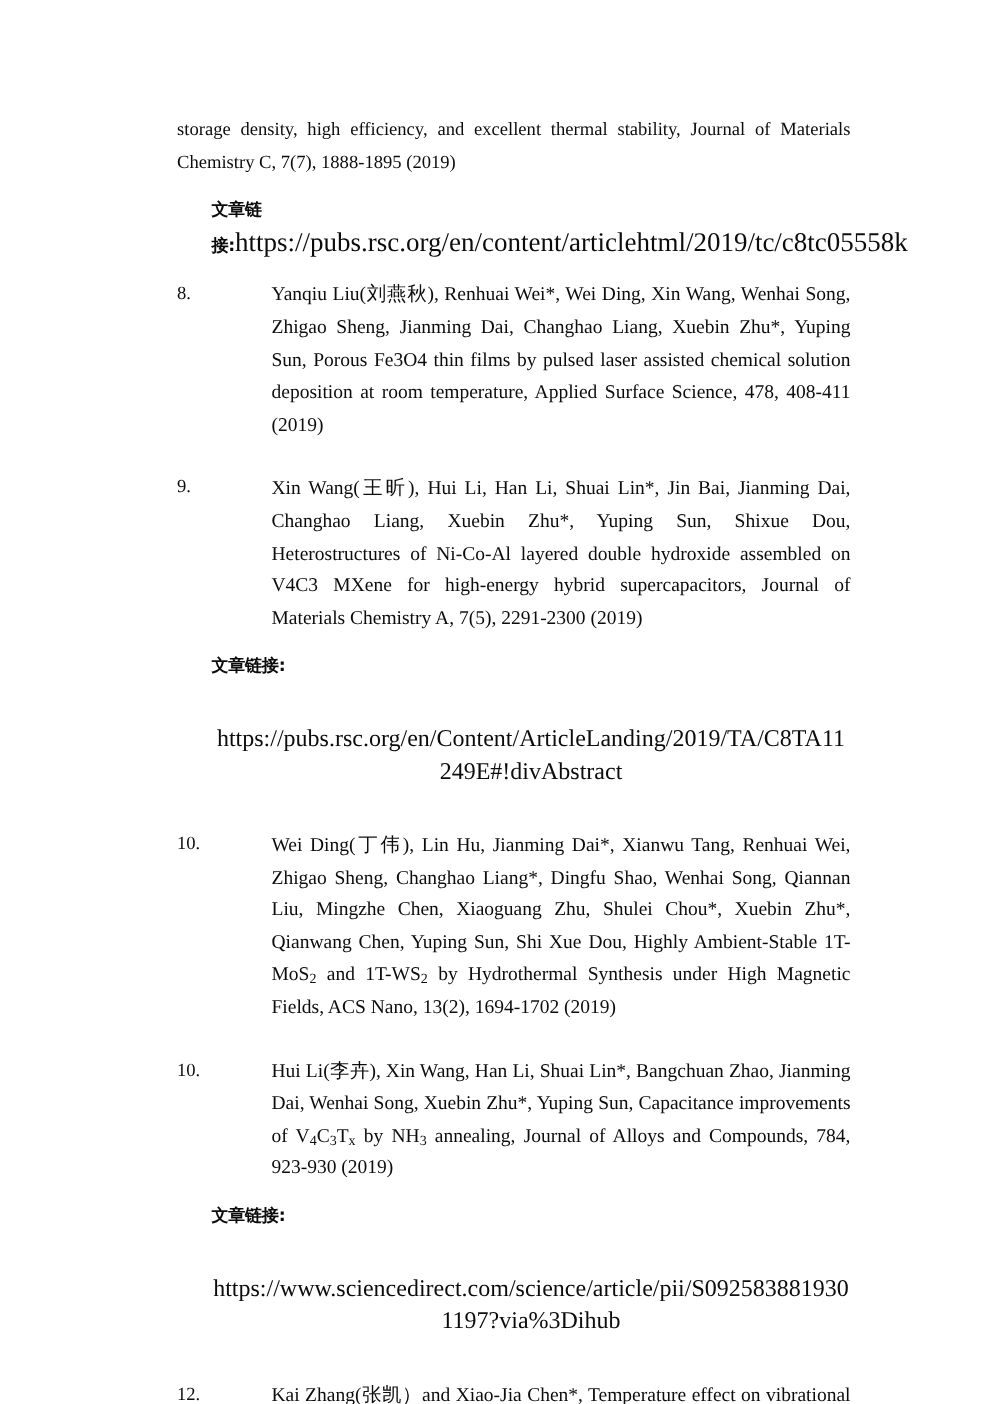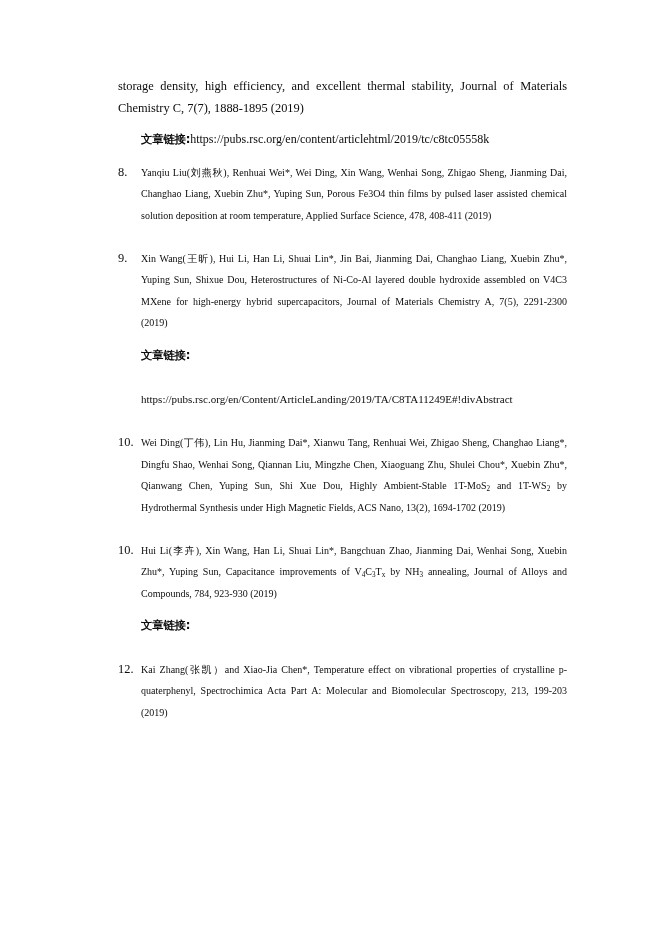--- a/index.html
+++ b/index.html
@@ -44,51 +44,52 @@
   .entry-num {
     width: 23px;
     flex: 0 0 23px;
     font-size: 12.4px;
     line-height: 21.6px;
     text-align: left;
     white-space: nowrap;
   }
   .entry-text {
     flex: 1 1 auto;
-    font-size: 10px;
+    font-size: 13px;
     line-height: 21.6px;
     text-align: justify;
     text-justify: inter-word;
+    margin-left: 40px;
   }
   
   .entry-text, .para, .link-row, .url-block {
     hyphens: none;
   }
   .link-row {
     margin: 0;
     padding-left: 23px;
     font-size: 12.4px;
     line-height: 21.6px;
     text-align: left;
   }
   .link-label {
     font-weight: bold;
     font-family: "DejaVu Sans", "Liberation Sans", sans-serif;
     font-size: 11.6px;
     letter-spacing: -0.2px;
   }
   .link-url {
     font-family: "Liberation Serif", "DejaVu Serif", serif;
-    font-size: 12px;
+    font-size: 18px;
   }
   .url-block {
     padding-left: 23px;
-    font-size: 11px;
+    font-size: 16px;
     line-height: 21.6px;
-    text-align: left;
+    text-align: center;
     word-break: break-all;
     width: 426px;
   }
   .spacer-sm { height: 10px; }
   .spacer-md { height: 11px; }
   sub {
     font-size: 0.72em;
     line-height: 0;
     vertical-align: -0.25em;
   }
@@ -150,20 +151,21 @@
       <div class="entry-num">10.</div>
       <div class="entry-text"><span>Hui Li(李卉), Xin Wang, Han Li,  Shuai Lin*, Bangchuan Zhao, Jianming Dai, Wenhai Song, Xuebin Zhu*, Yuping Sun, Capacitance improvements of V</span><sub>4</sub><span>C</span><sub>3</sub><span>T</span><sub>x</sub><span> by NH</span><sub>3</sub><span> annealing, Journal of Alloys and Compounds, 784, 923-930 (2019)</span></div>
     </div>
 
     <div class="spacer-md"></div>
 
     <p class="link-row"><span class="link-label cjk">文章链接</span><span class="link-label">:</span></p>
 
     <div class="spacer-md"></div>
 
+    <p class="url-block">https://www.sciencedirect.com/science/article/pii/S0925838819301197?via%3Dihub</p>
 
     <div class="spacer-md"></div>
 
     <div class="entry">
       <div class="entry-num">12.</div>
       <div class="entry-text">Kai Zhang(张凯）and Xiao-Jia Chen*, Temperature effect on vibrational properties of crystalline p-quaterphenyl, Spectrochimica Acta Part A: Molecular and Biomolecular Spectroscopy, 213, 199-203 (2019)</div>
     </div>
 
     <div class="spacer-sm"></div>
 

